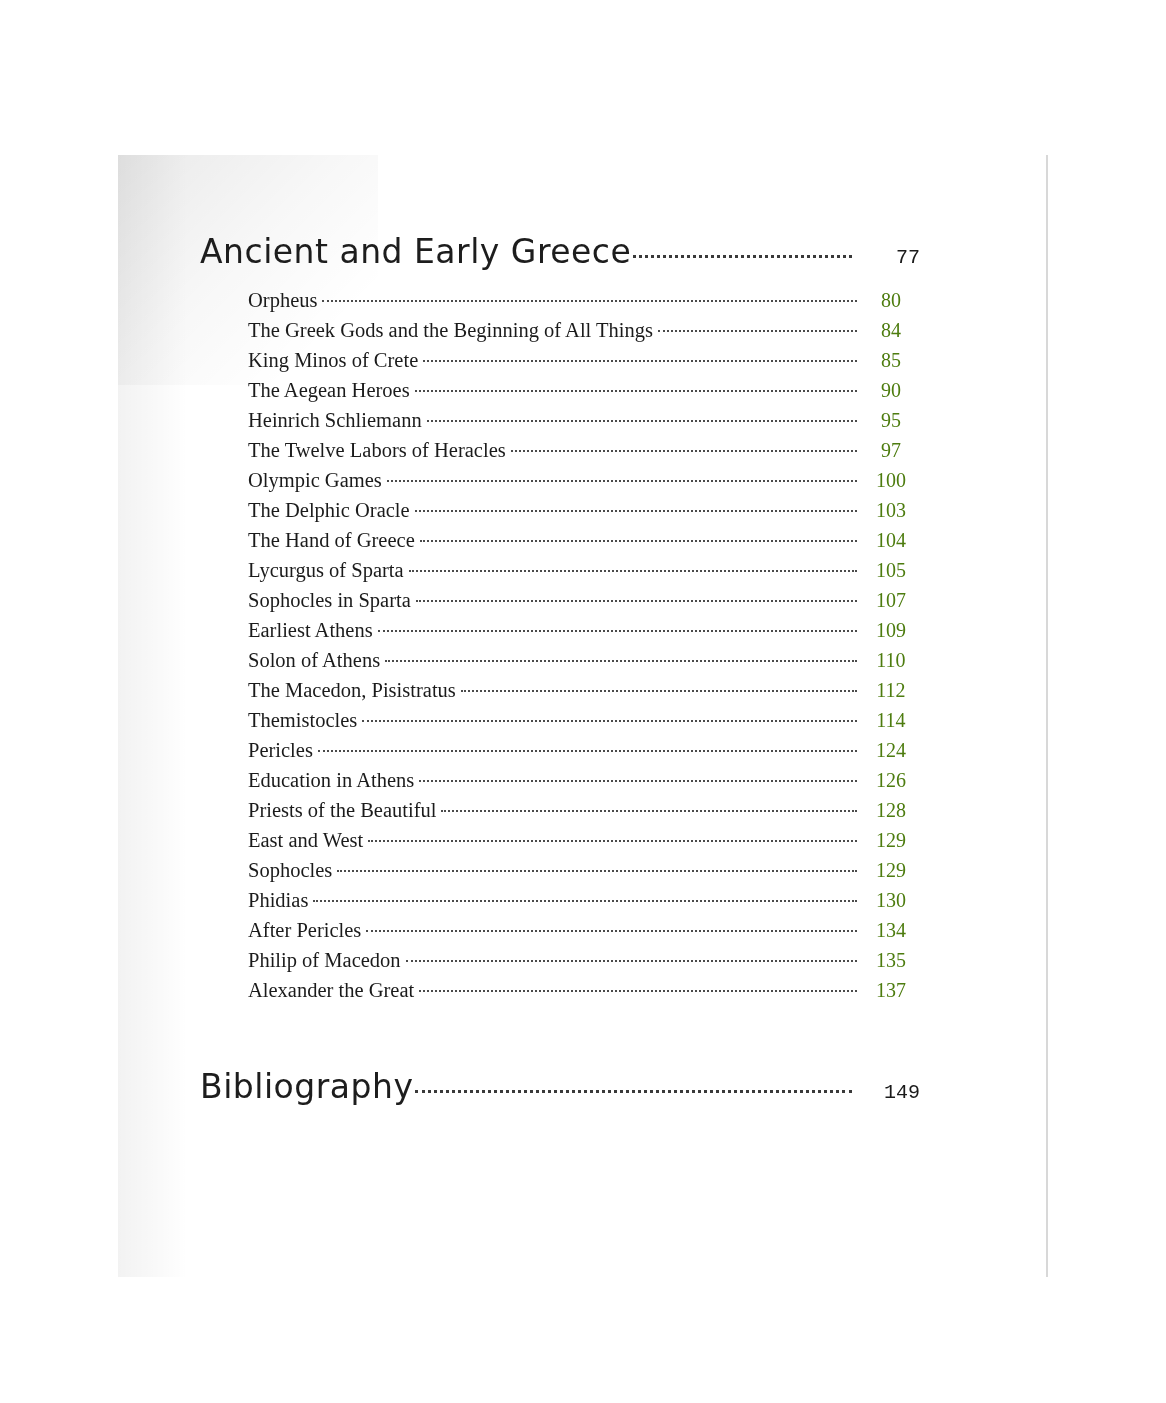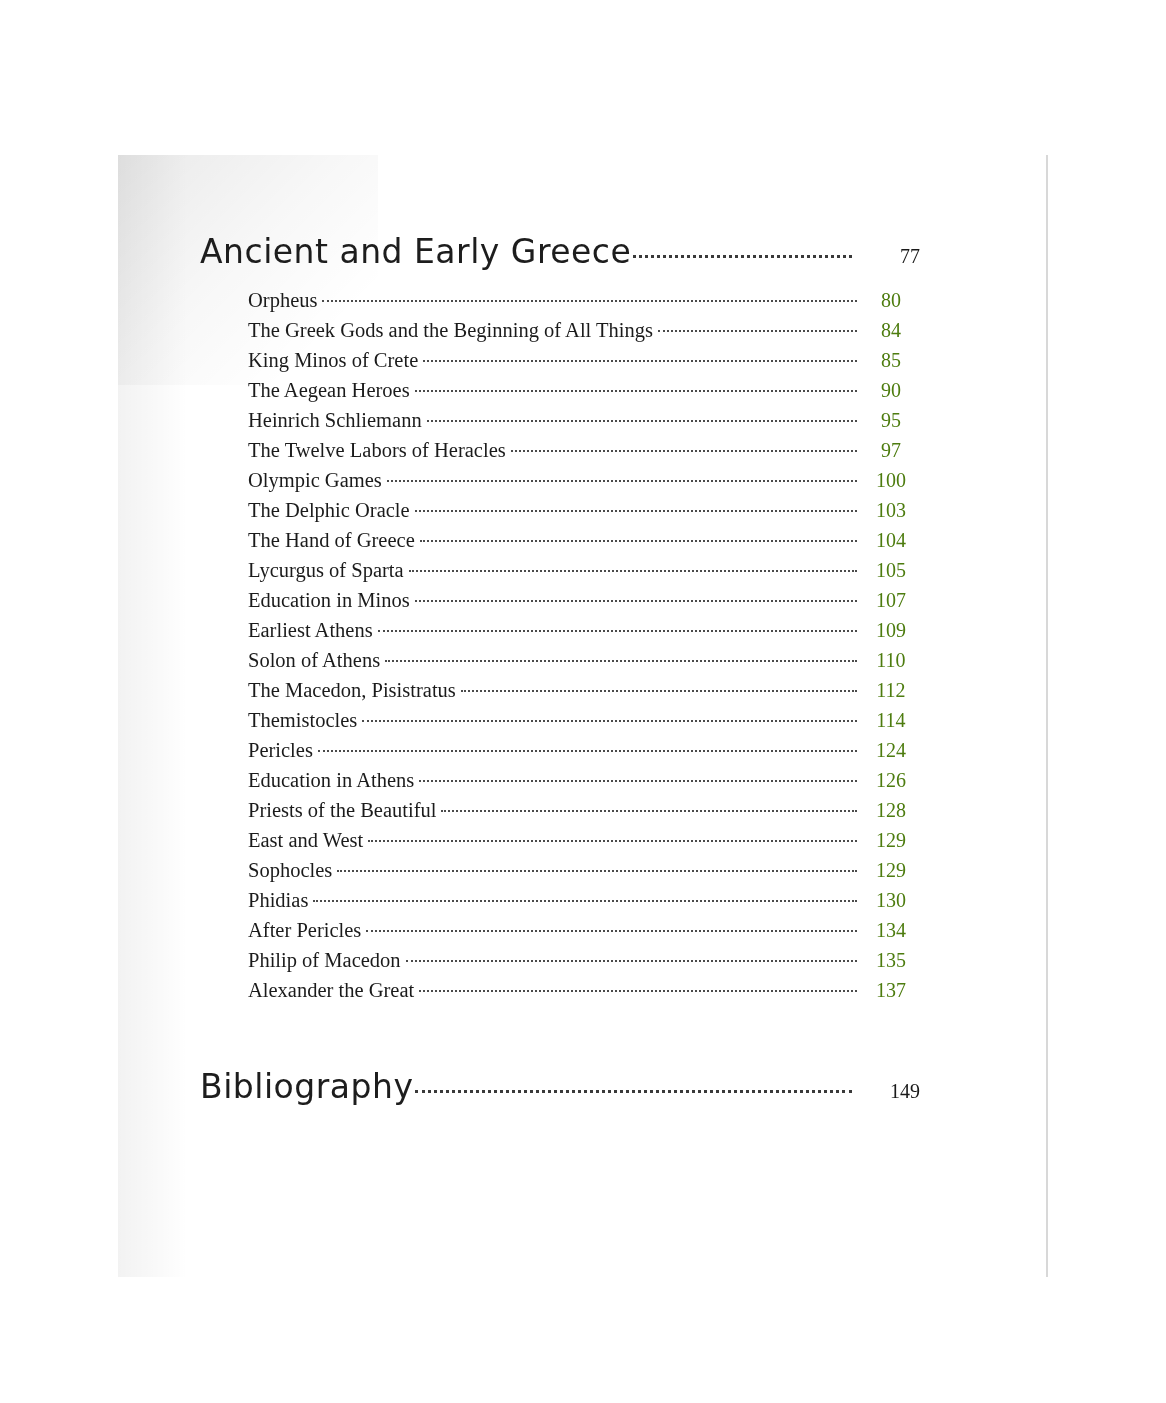--- a/index.html
+++ b/index.html
@@ -78,21 +78,21 @@
     flex: 1 1 auto;
     margin: 0 4px 0 2px;
     border-bottom: 3px dotted #3a3a3a;
     transform: translateY(-5px);
     min-width: 20px;
   }
   .major-page {
     width: 64px;
     text-align: right;
     font-size: 20px;
-    font-family: Liberation Serif, serif;
+    font-family: Liberation Mono, monospace;
     color: #1a1a1a;
   }
 
   
   .sub-list {
     margin: 0 0 0 48px;
     padding: 0;
     list-style: none;
   }
   .sub-row {
@@ -184,21 +184,21 @@
       <span class="sub-title">The Hand of Greece</span>
       <span class="leader"></span>
       <span class="sub-page">104</span>
     </li>
     <li class="sub-row">
       <span class="sub-title">Lycurgus of Sparta</span>
       <span class="leader"></span>
       <span class="sub-page">105</span>
     </li>
     <li class="sub-row">
-      <span class="sub-title">Education in Minos</span>
+      <span class="sub-title">Sophocles in Sparta</span>
       <span class="leader"></span>
       <span class="sub-page">107</span>
     </li>
     <li class="sub-row">
       <span class="sub-title">Earliest Athens</span>
       <span class="leader"></span>
       <span class="sub-page">109</span>
     </li>
     <li class="sub-row">
       <span class="sub-title">Solon of Athens</span>

